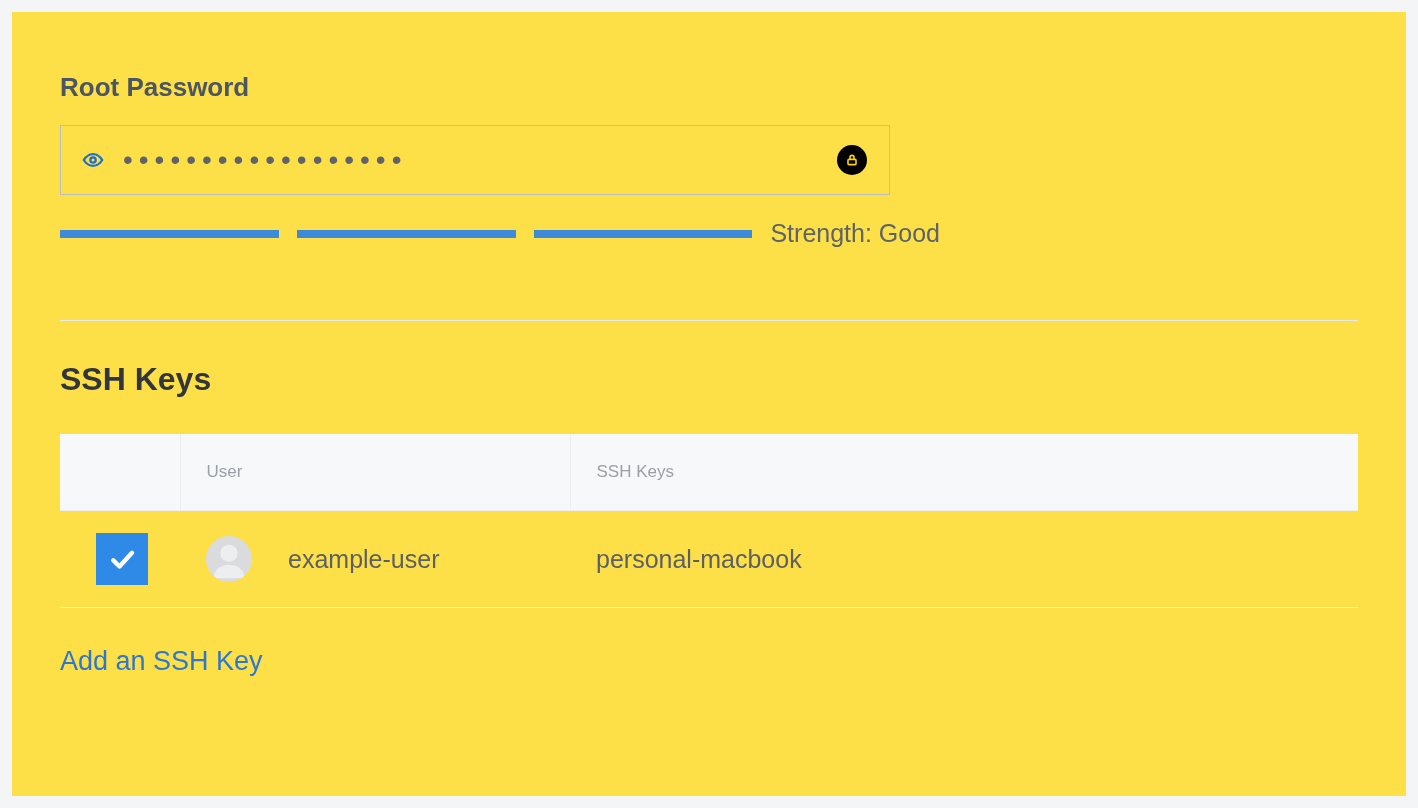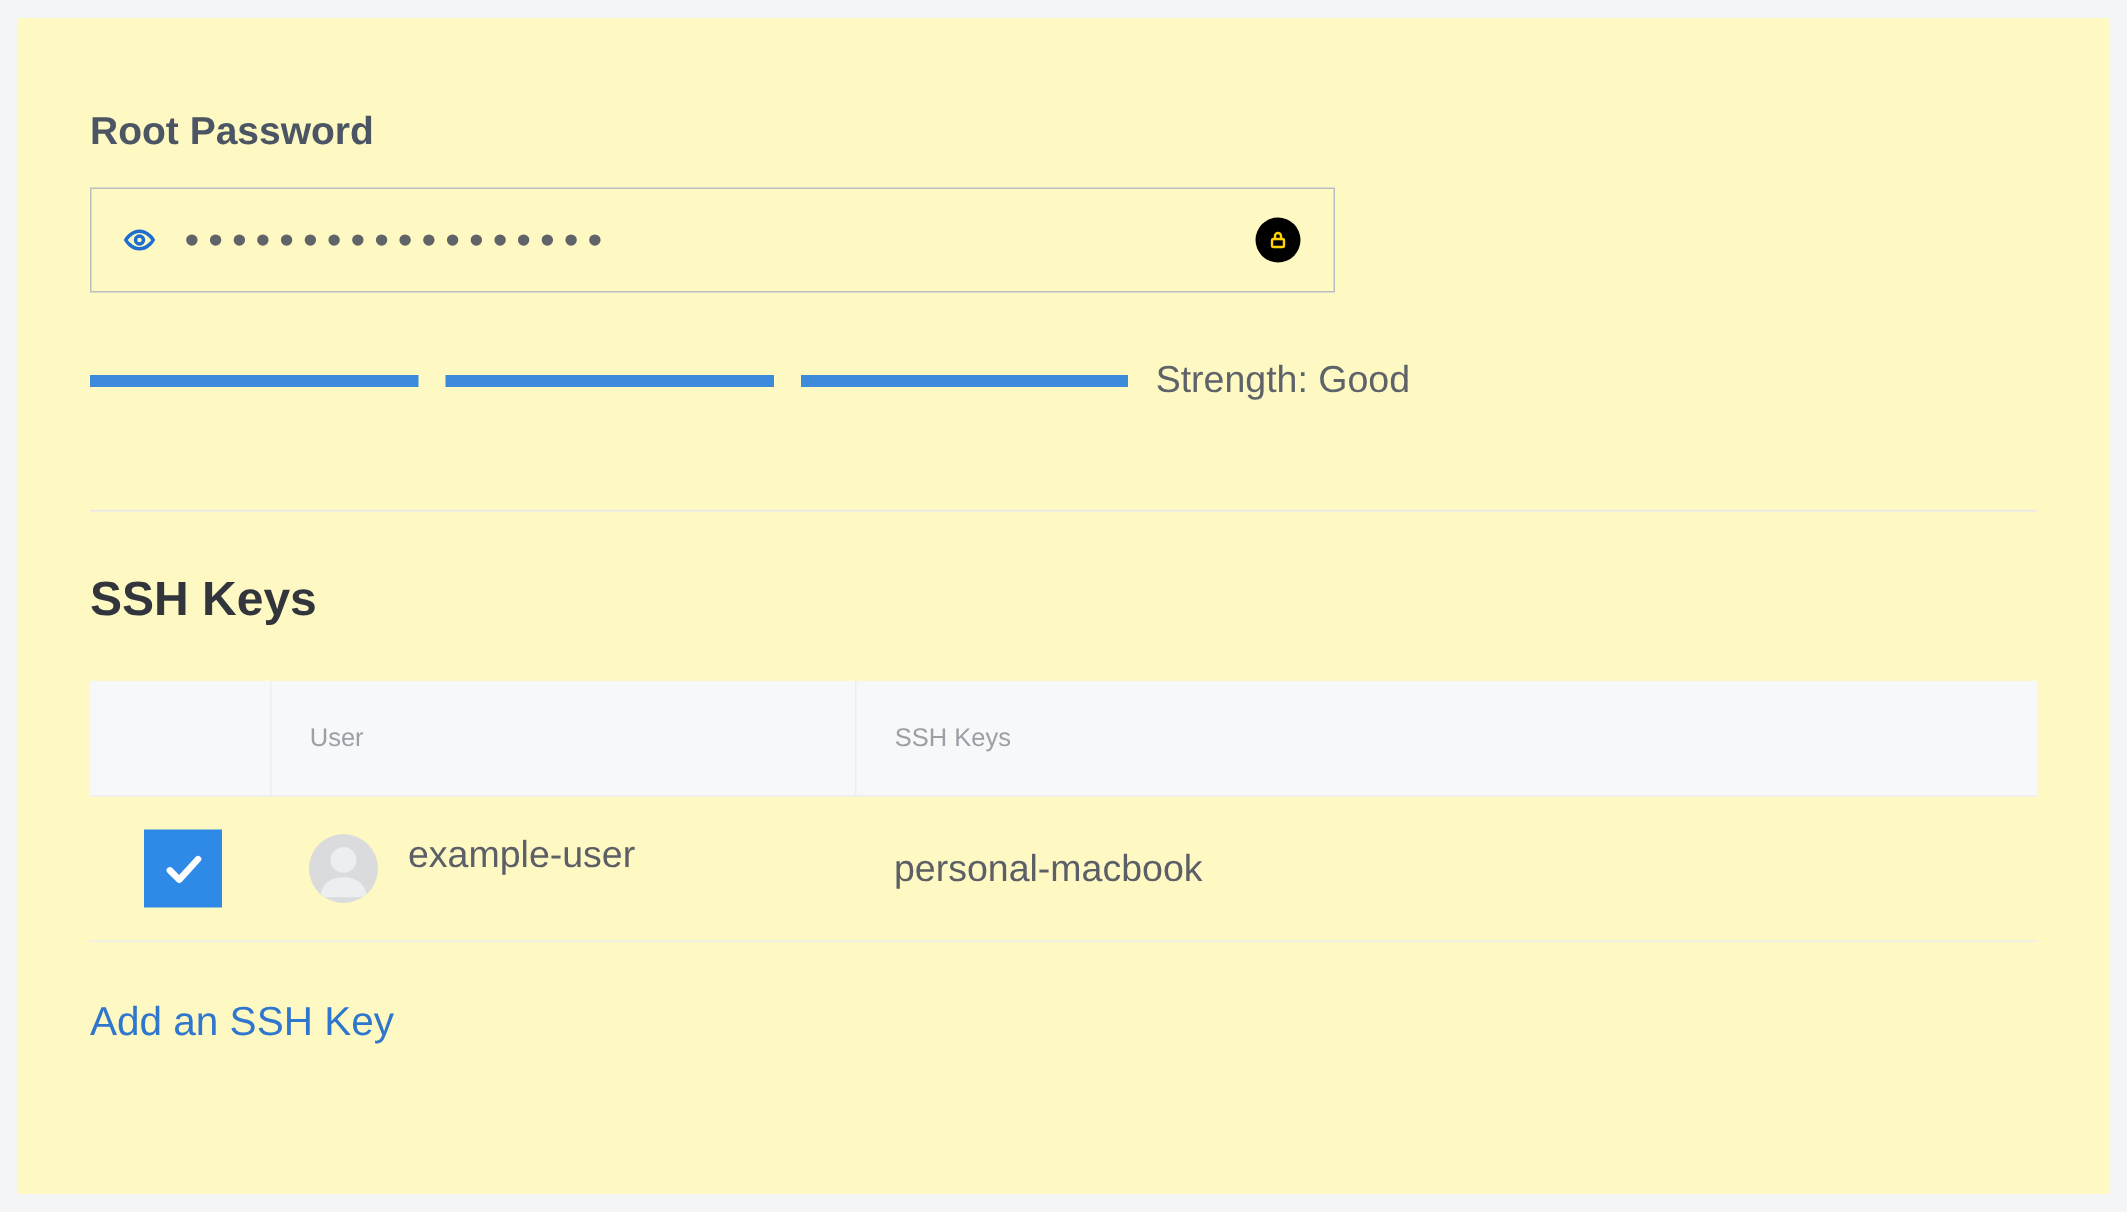--- a/index.html
+++ b/index.html
@@ -3,21 +3,21 @@
   <meta charset="utf-8">
   <style>
     * { box-sizing: border-box; margin: 0; padding: 0; }
     body {
       font-family: -apple-system, BlinkMacSystemFont, "Segoe UI", Helvetica, Arial, sans-serif;
       background: #f4f5f6;
       padding: 12px;
       color: #32363c;
     }
     .card {
-      background: #fef9c3;
+      background: #fde047;
       width: 100%;
       min-height: 784px;
       padding: 60px 48px 60px 48px;
     }
     .section-label {
       font-size: 26px;
       font-weight: 600;
       color: #4b5563;
       margin-bottom: 22px;
     }
@@ -57,21 +57,21 @@
       display: flex;
       align-items: center;
       justify-content: center;
       flex: 0 0 30px;
       cursor: pointer;
     }
     .strength-row {
       display: flex;
       align-items: center;
       gap: 18px;
-      margin-top: 44px;
+      margin-top: 24px;
       width: 880px;
       max-width: 100%;
     }
     .strength-bar {
       height: 8px;
       background: #3c8ad9;
       flex: 1;
     }
     .strength-label {
       font-size: 25px;
@@ -116,21 +116,22 @@
       height: 52px;
       background: #2e8ae6;
       display: inline-flex;
       align-items: center;
       justify-content: center;
       cursor: pointer;
       margin-left: 10px;
     }
     .user-cell {
       display: flex;
-      gap: 20px;
+      align-items: center;
+      gap: 36px;
     }
     .avatar {
       width: 46px;
       height: 46px;
       border-radius: 50%;
       background: #d9dbdd;
       display: flex;
       align-items: center;
       justify-content: center;
       overflow: hidden;

